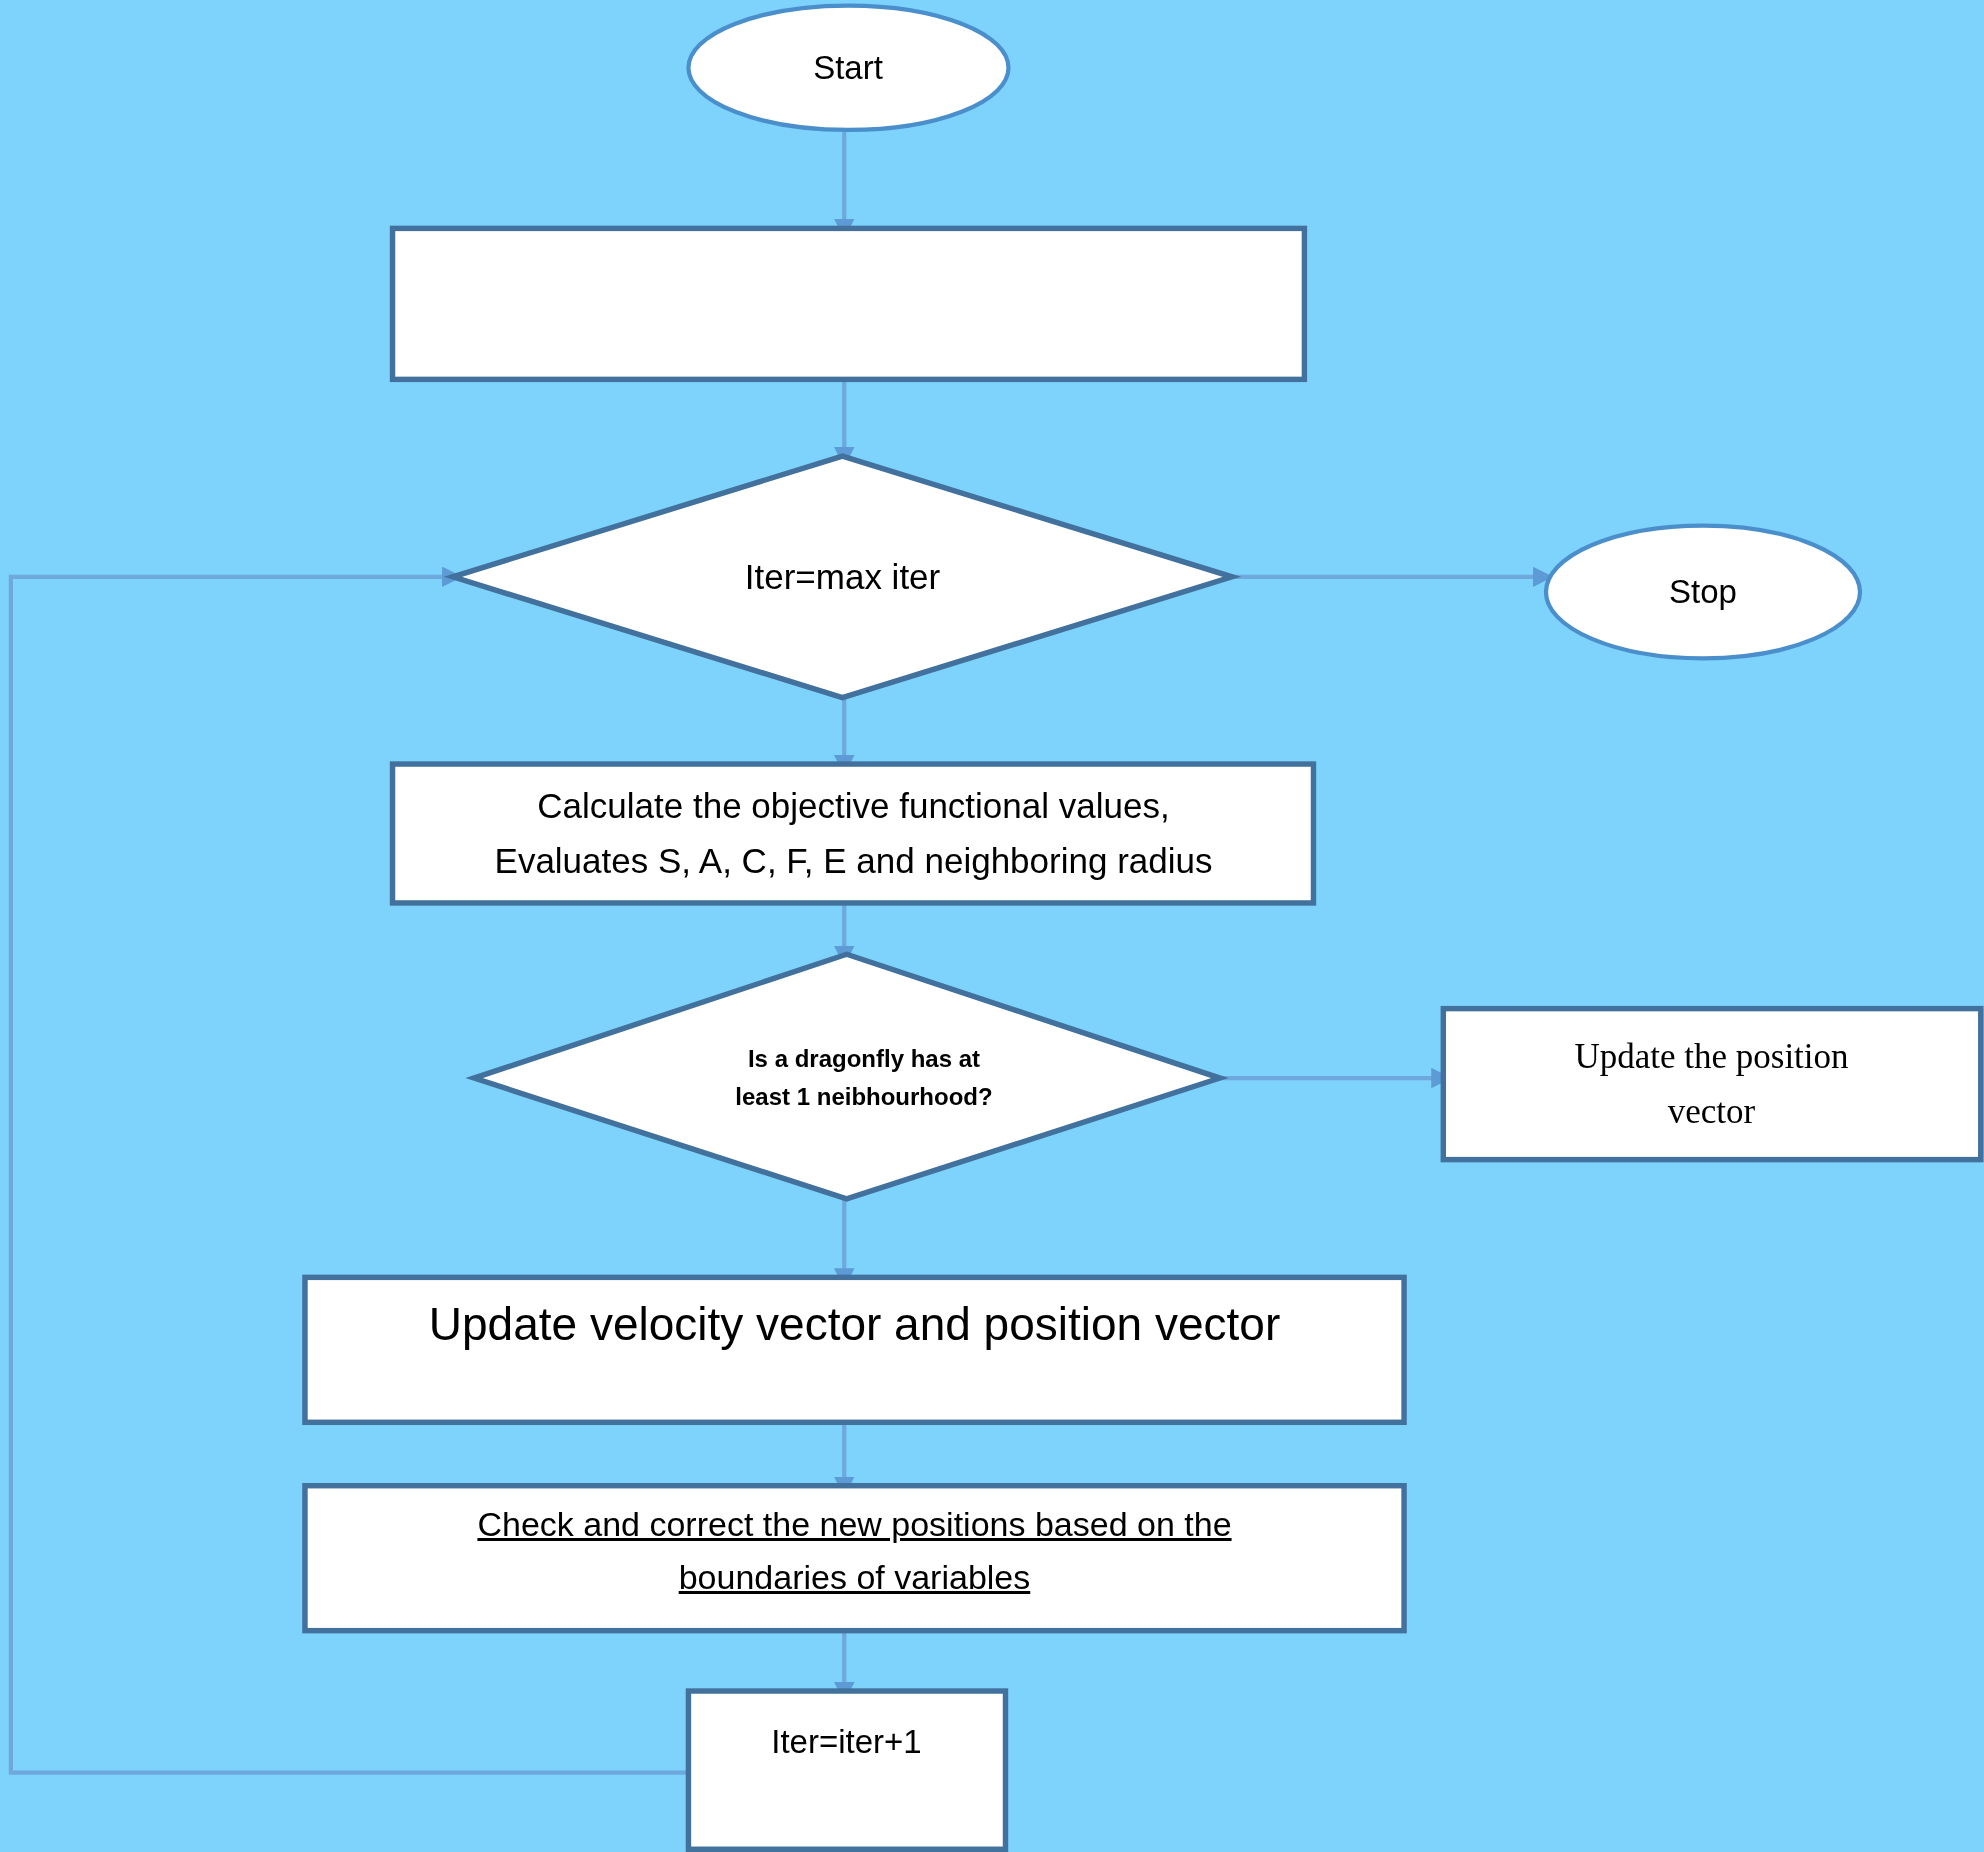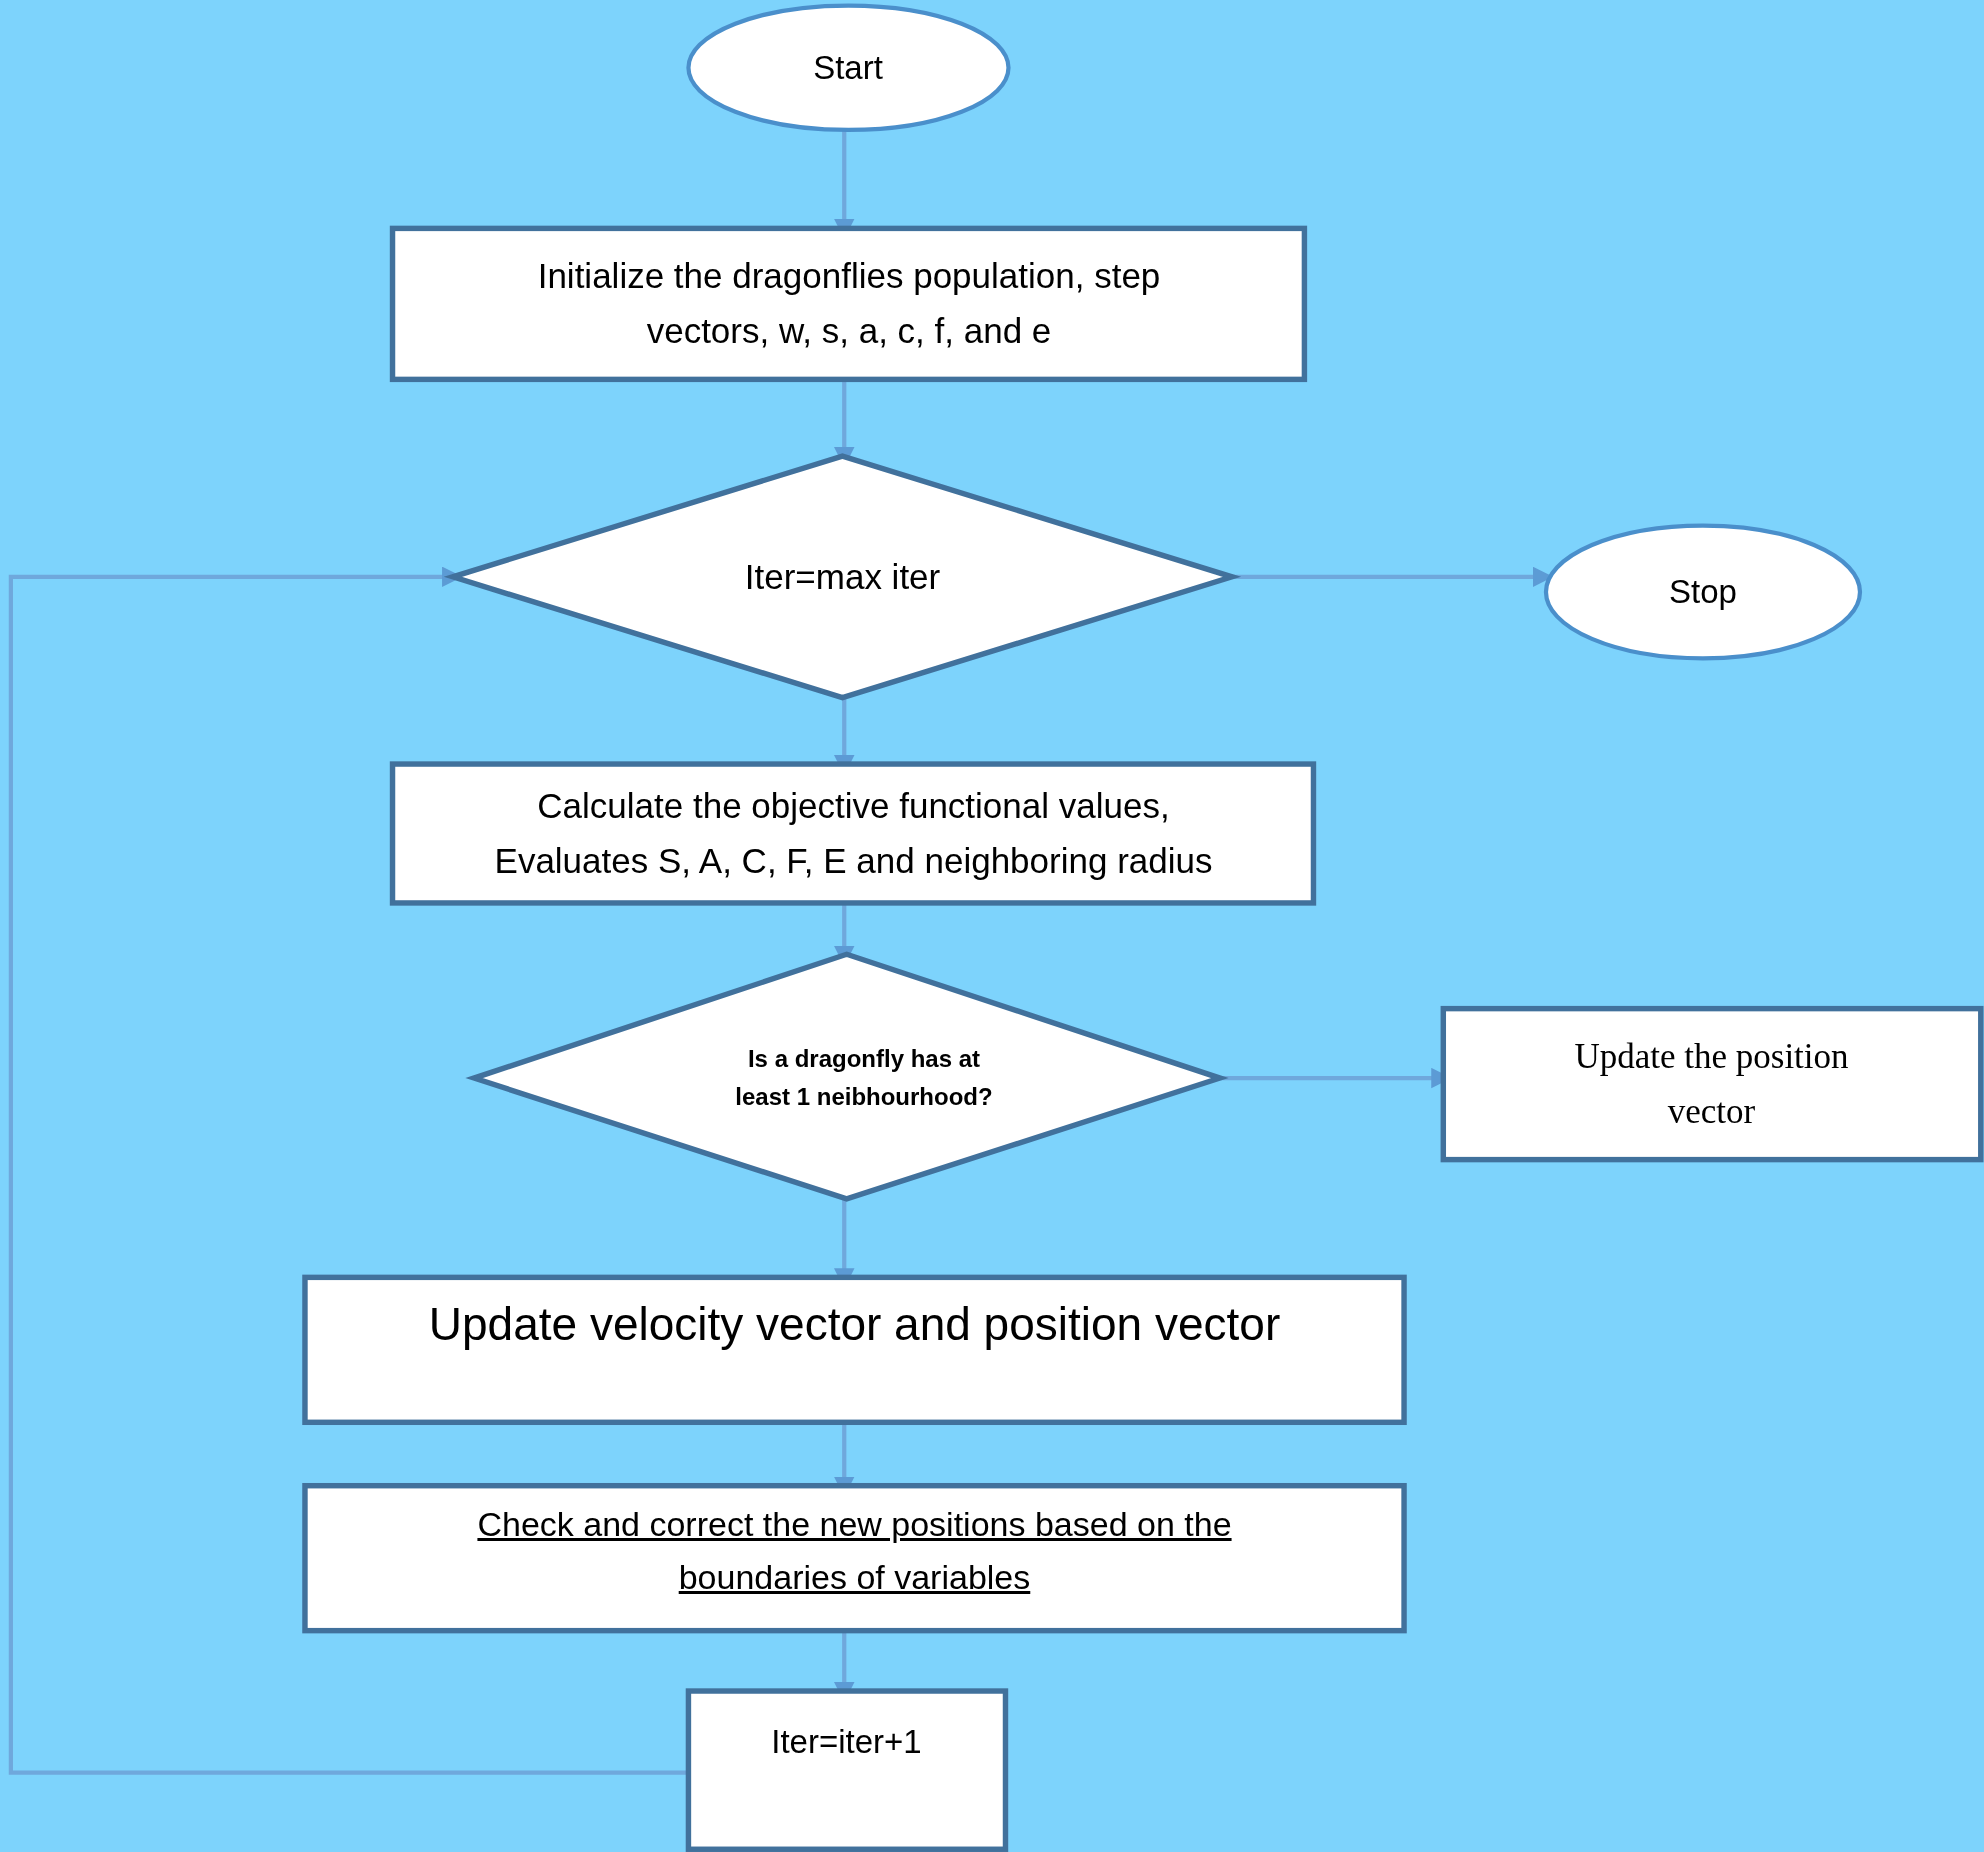--- a/index.html
+++ b/index.html
@@ -76,22 +76,20 @@
 
     <rect x="505" y="2115" width="1820" height="240" fill="#ffffff" stroke="#41719C" stroke-width="9"></rect>
 
     <rect x="505" y="2460" width="1820" height="240" fill="#ffffff" stroke="#41719C" stroke-width="9"></rect>
 
     <rect x="1140" y="2800" width="525" height="262" fill="#ffffff" stroke="#41719C" stroke-width="9"></rect>
   </svg>
 
   <div class="node-label t-start">Start</div>
 
-  <div class="node-label t-init lbl-cond">Initialize the dragonflies population, step
-vectors, w, s, a, c, f, and e</div>
 
   <div class="node-label t-cond1 lbl-cond">Iter=max iter</div>
 
   <div class="node-label t-stop">Stop</div>
 
   <div class="node-label t-calc lbl-cond">Calculate the objective functional values,
 Evaluates S, A, C, F, E and neighboring radius</div>
 
   <div class="node-label t-cond2 lbl-cond">Is a dragonfly has at
 least 1 neibhourhood?</div>

